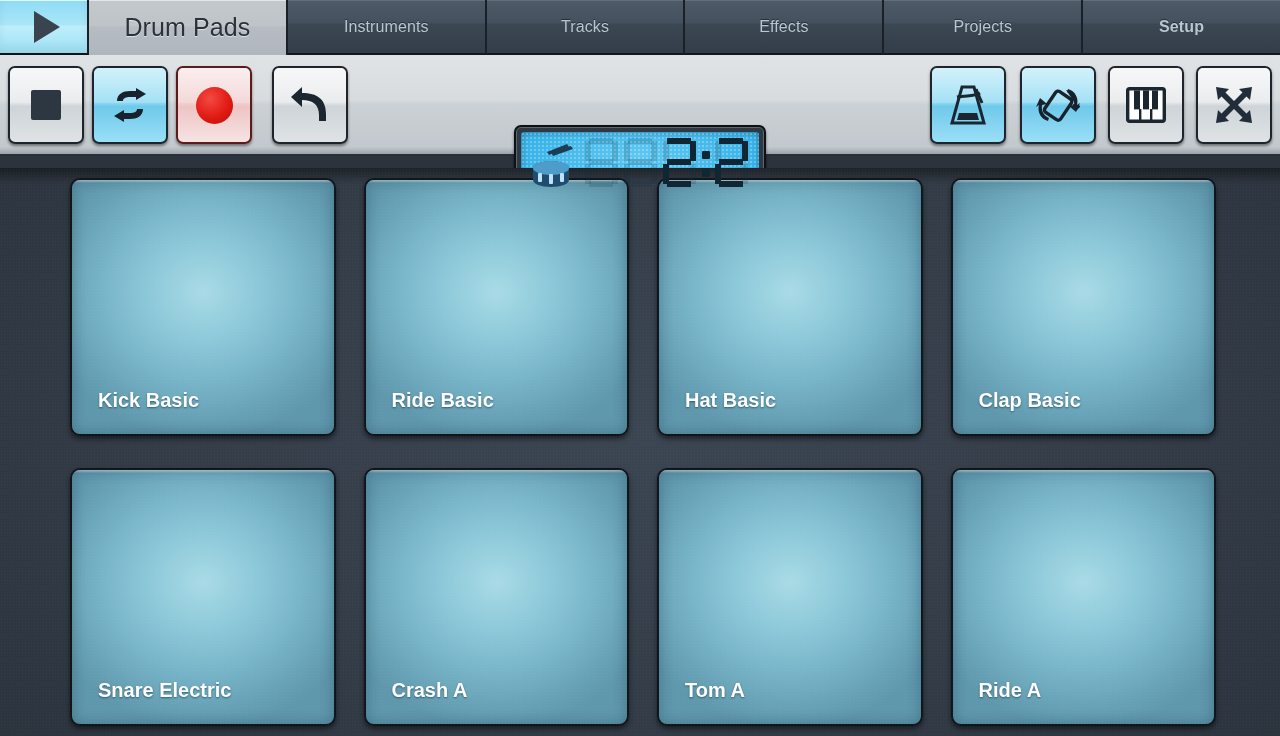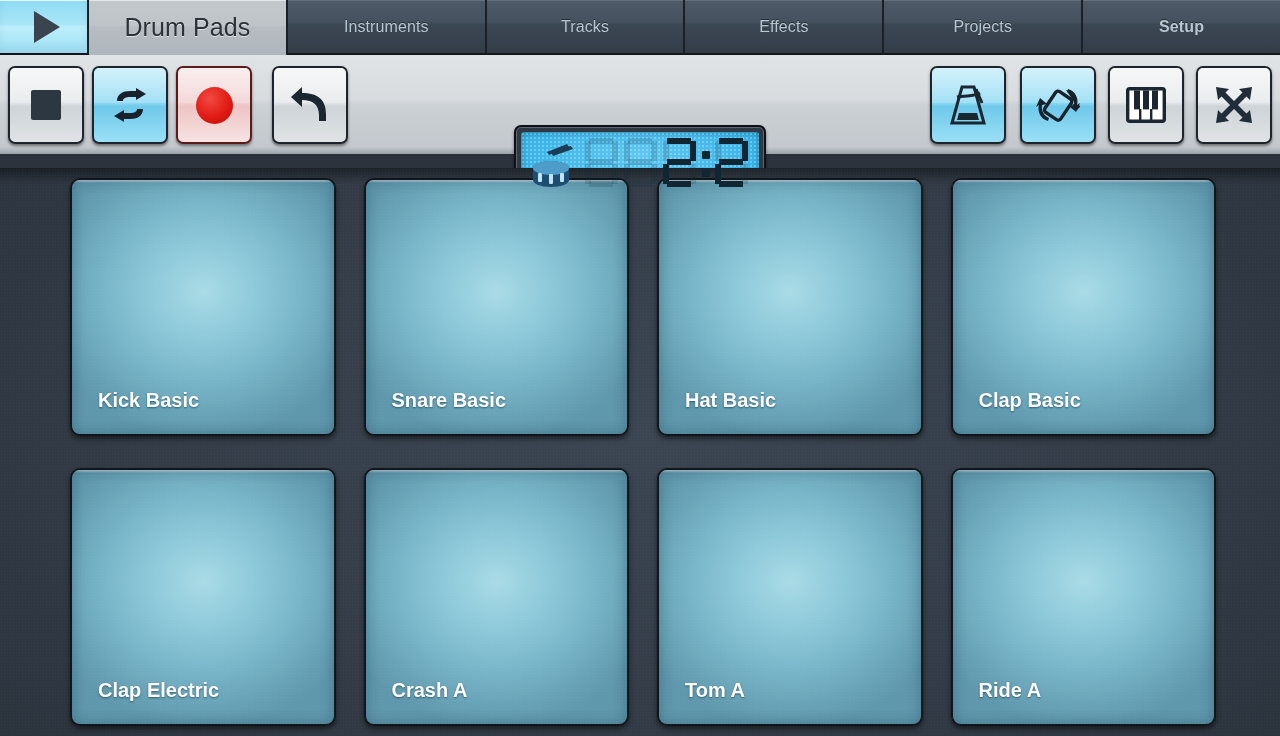--- a/index.html
+++ b/index.html
@@ -361,30 +361,30 @@
       </span>
     </div>
   </div>
 
   <div class="padarea">
     <div class="grid" id="pads-host">
         <div class="pad">
           <span class="pad-label">Kick Basic</span>
         </div>
         <div class="pad">
-          <span class="pad-label">Snare Basic</span>
+          <span class="pad-label">Ride Basic</span>
         </div>
         <div class="pad">
           <span class="pad-label">Hat Basic</span>
         </div>
         <div class="pad">
           <span class="pad-label">Clap Basic</span>
         </div>
         <div class="pad">
-          <span class="pad-label">Clap Electric</span>
+          <span class="pad-label">Snare Electric</span>
         </div>
         <div class="pad">
           <span class="pad-label">Crash A</span>
         </div>
         <div class="pad">
           <span class="pad-label">Tom A</span>
         </div>
         <div class="pad">
           <span class="pad-label">Ride A</span>
         </div>

